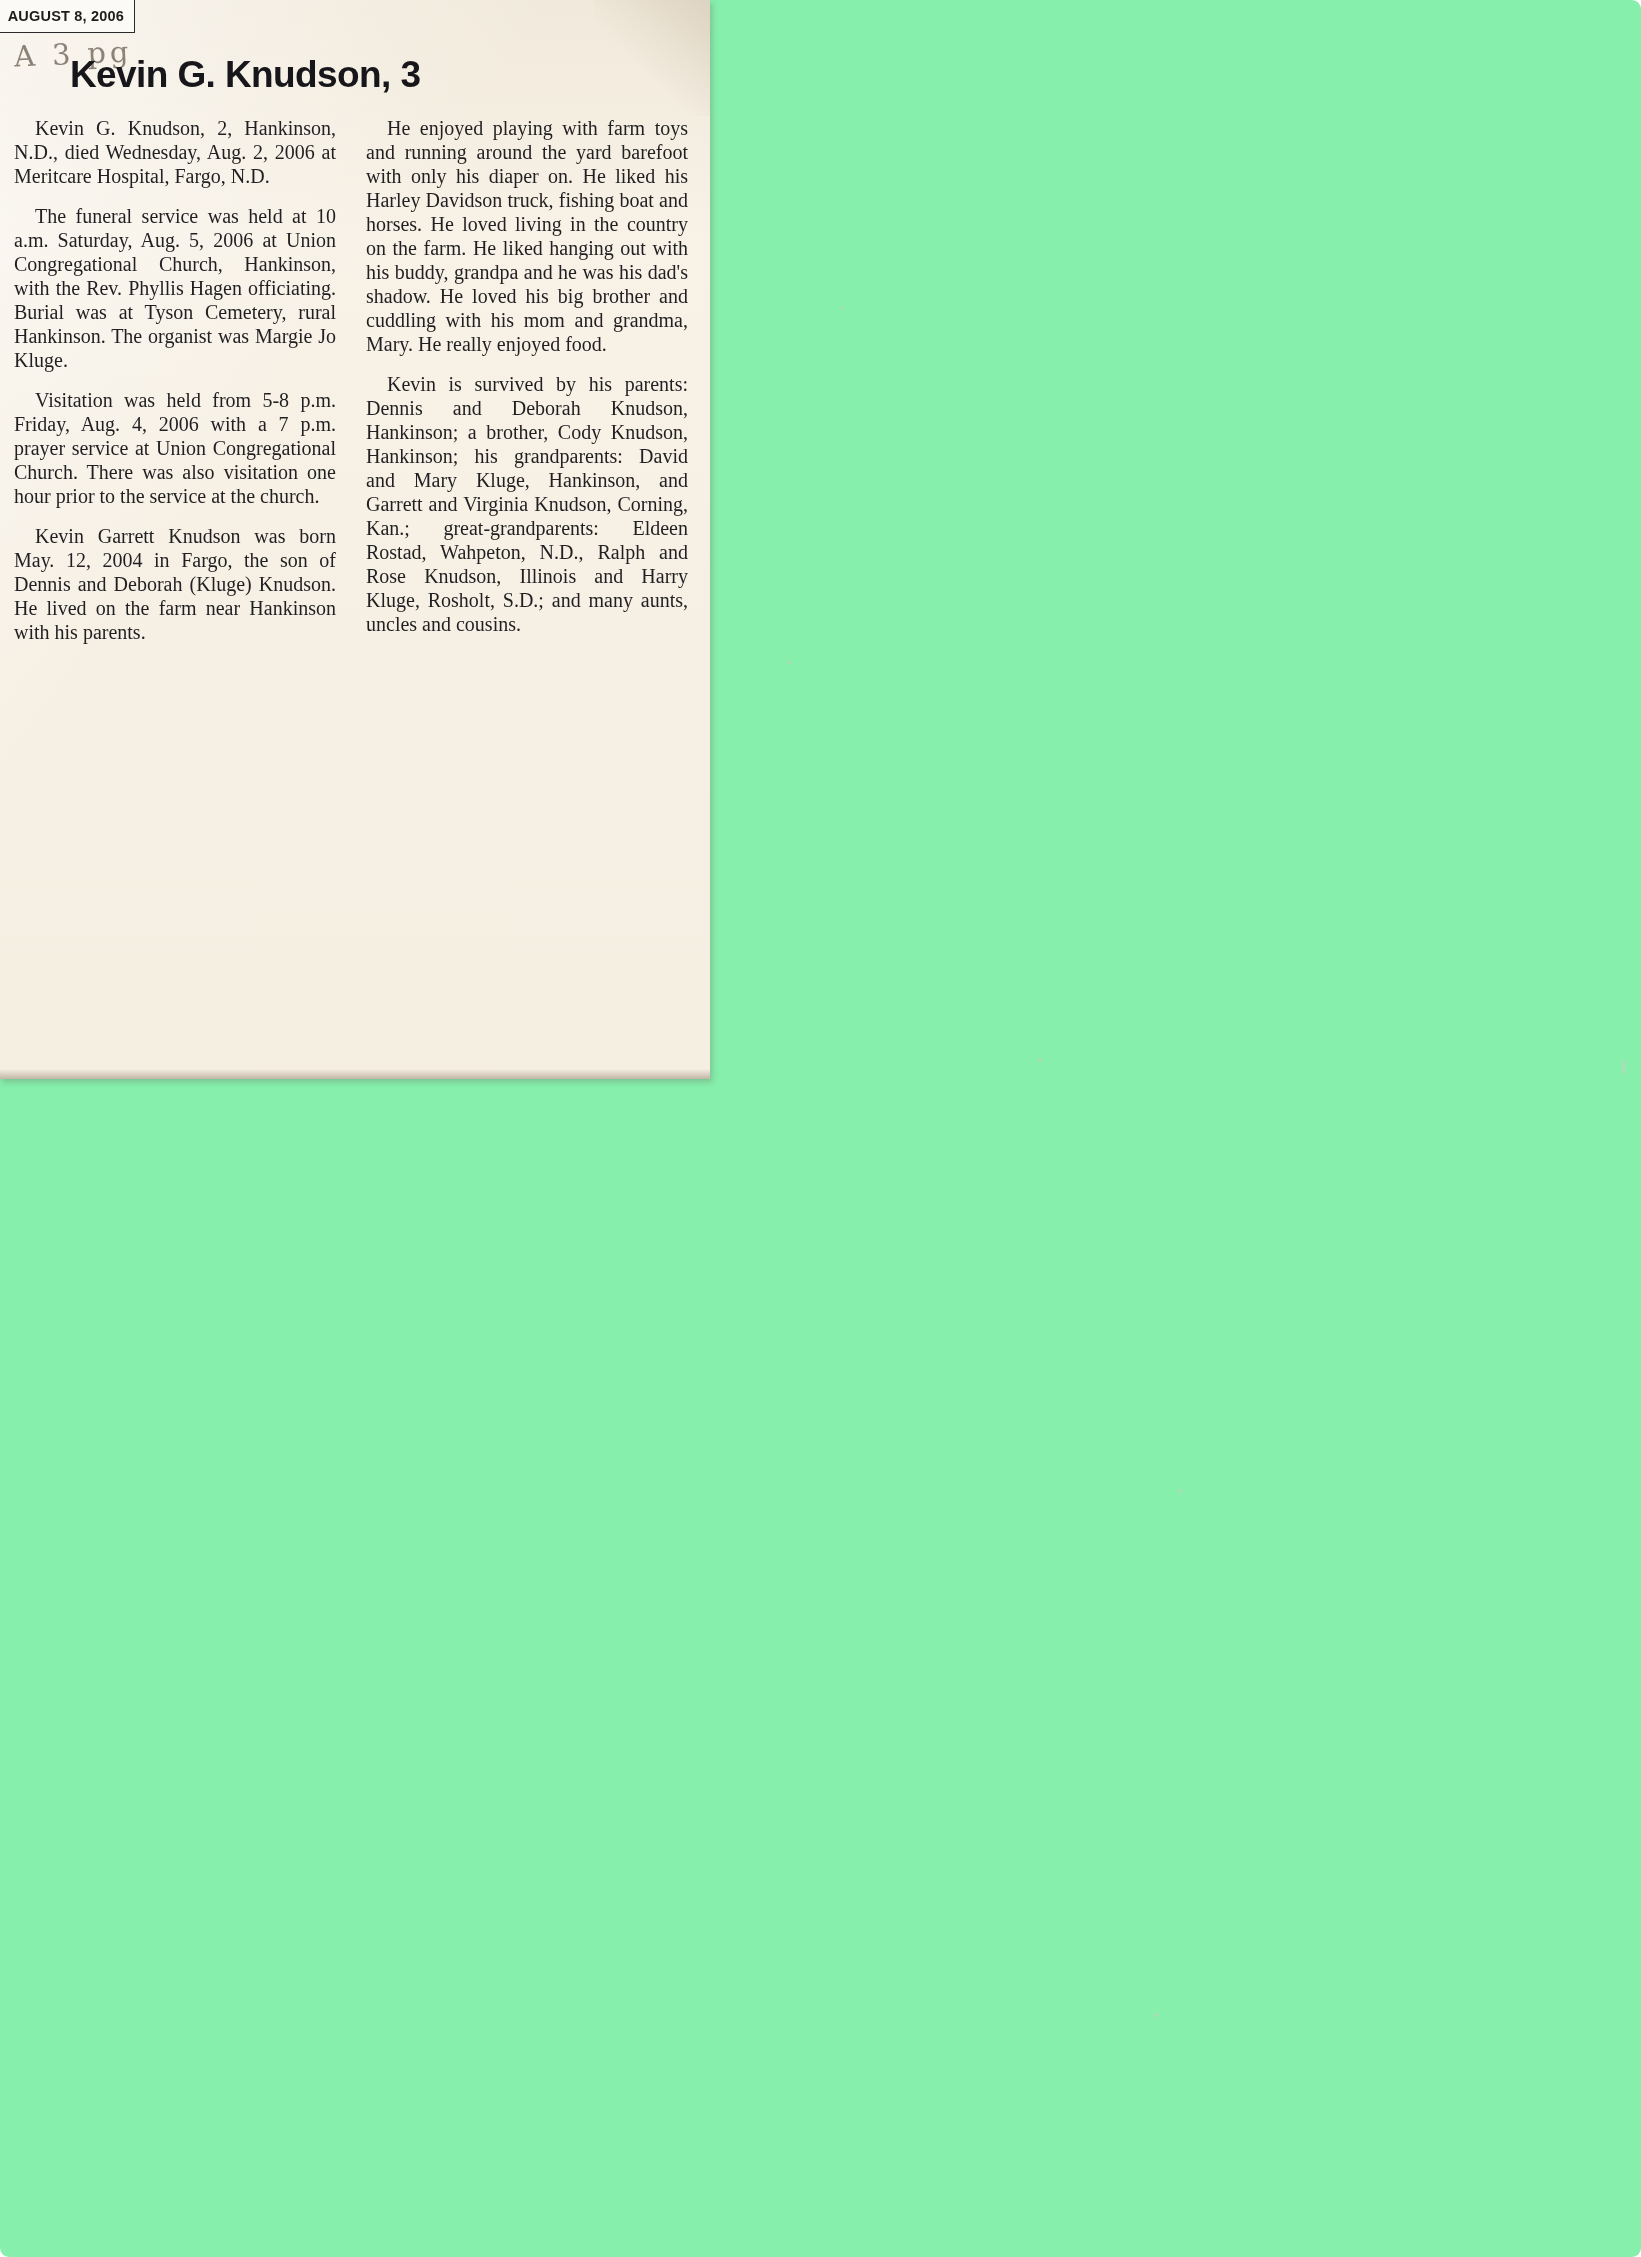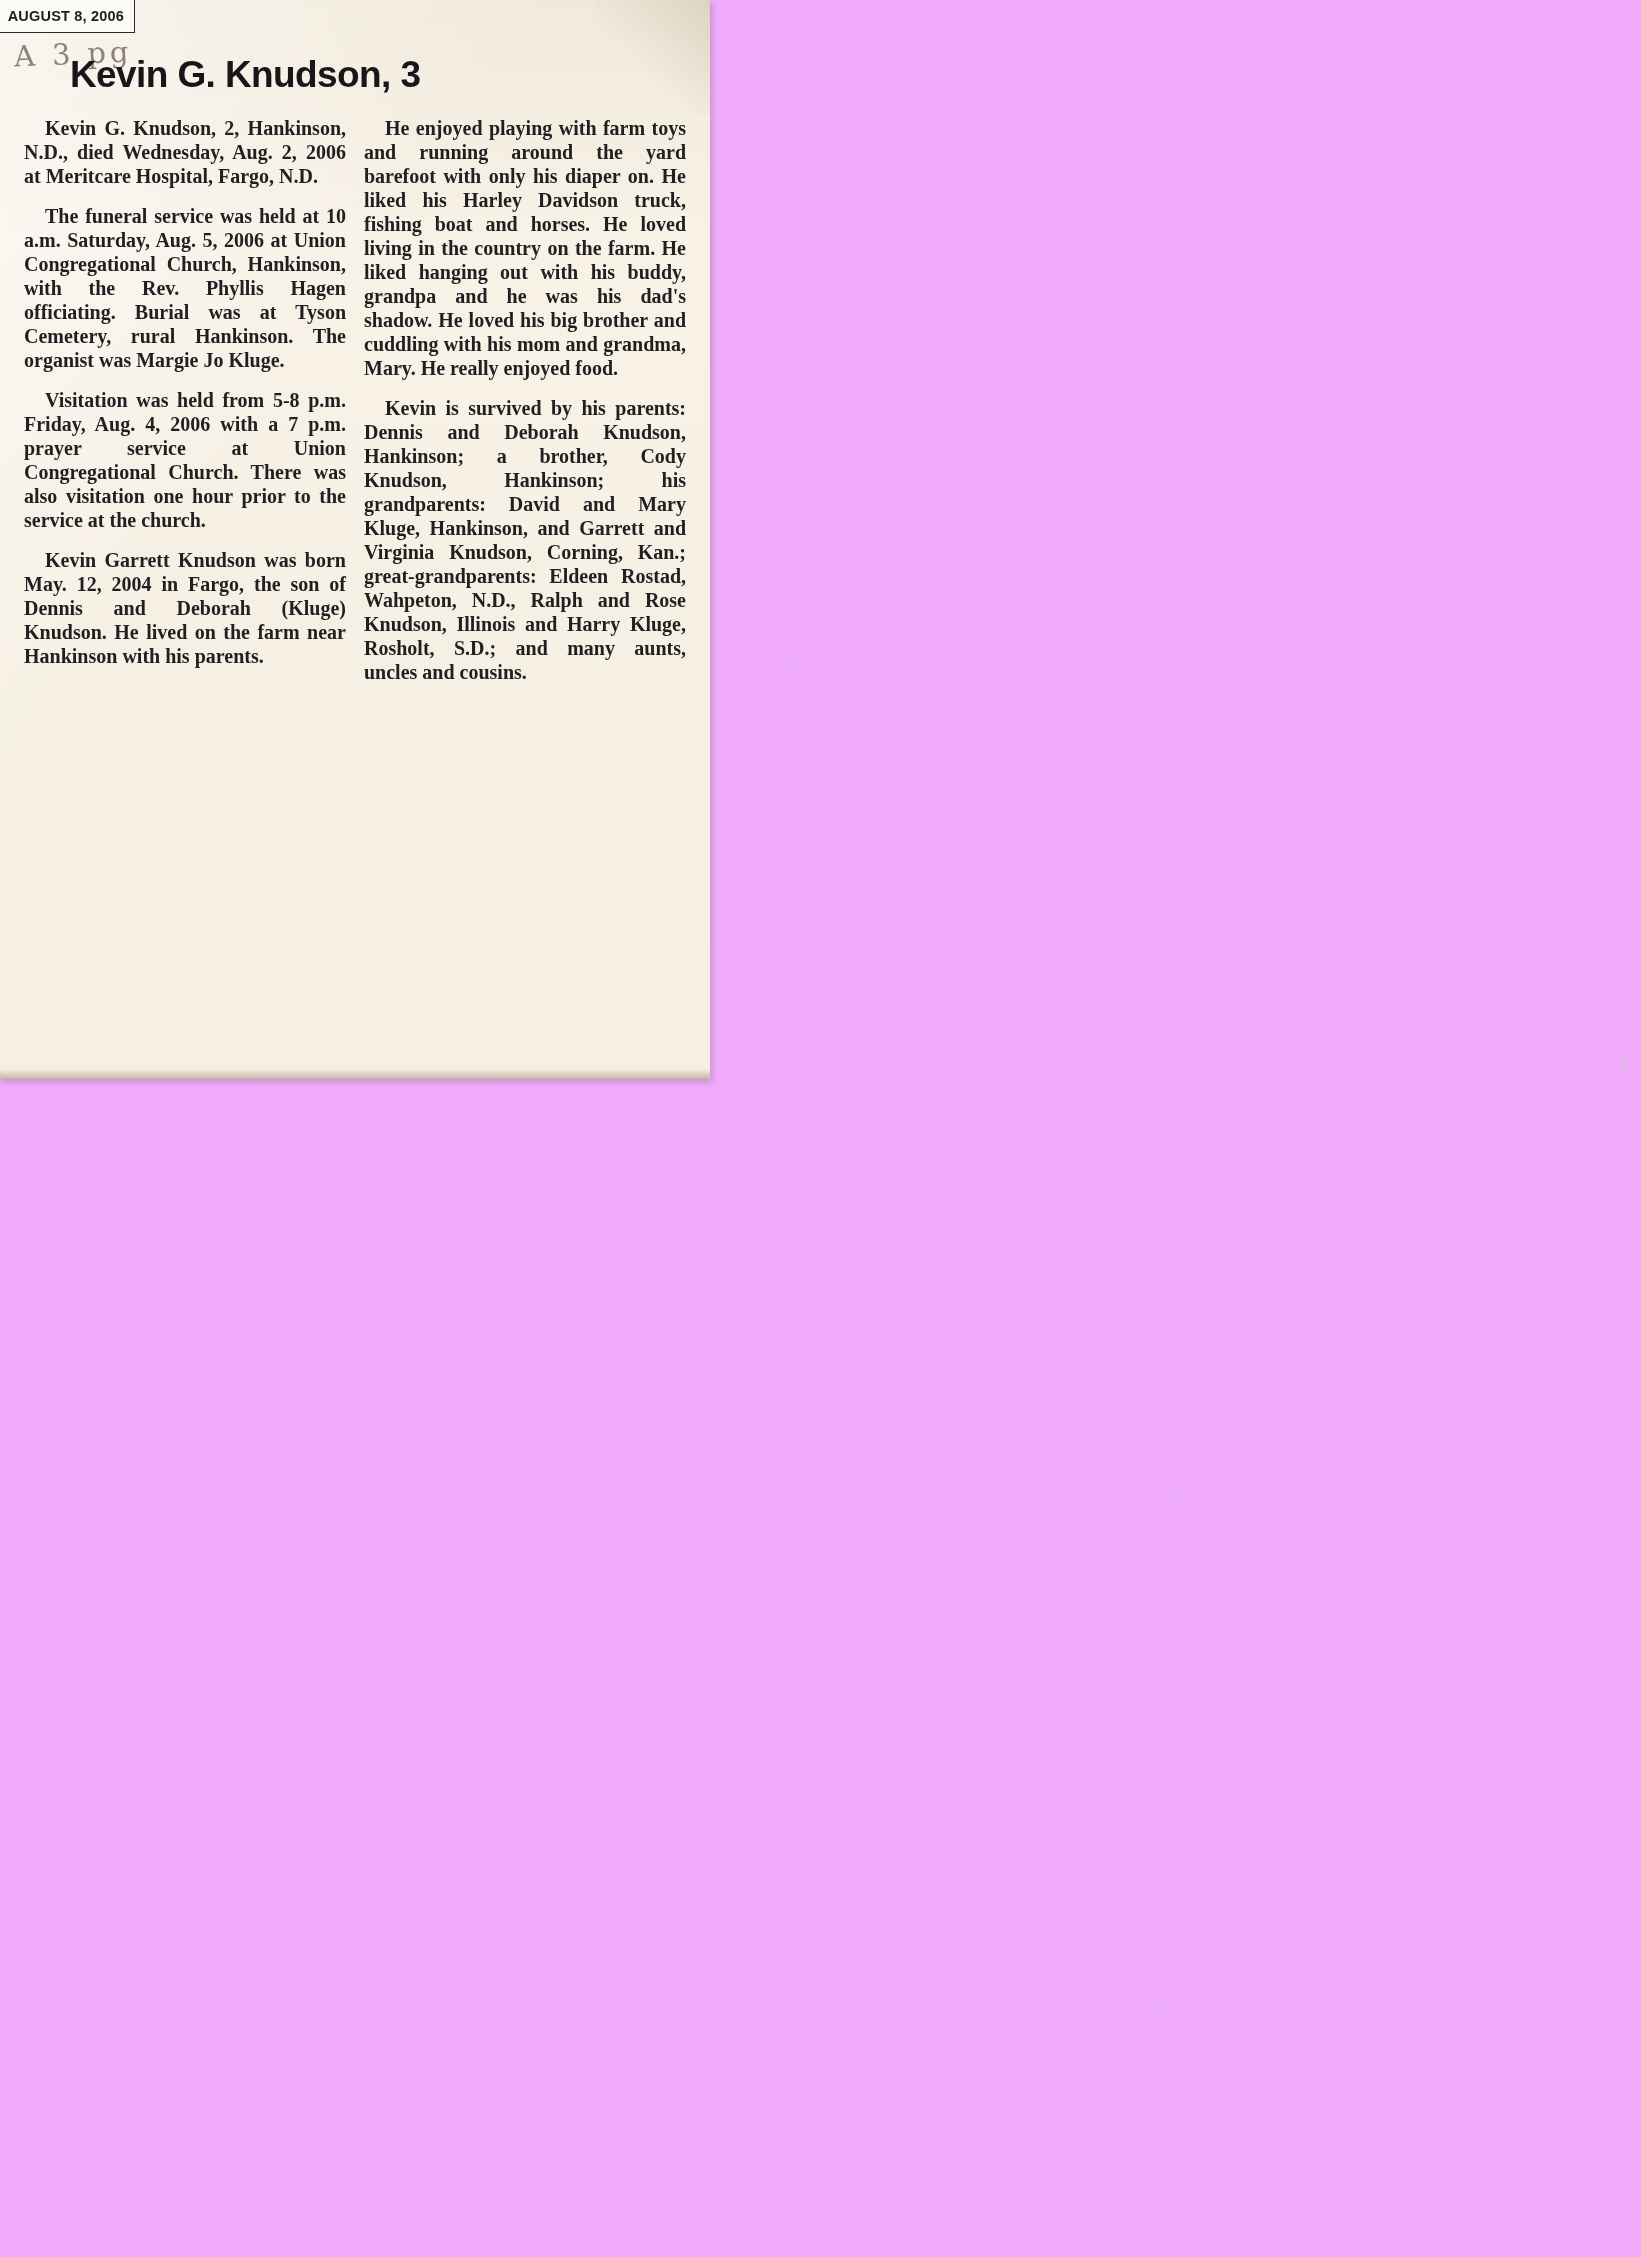--- a/index.html
+++ b/index.html
@@ -12,21 +12,22 @@
     height: 2257px;
     position: relative;
     font-family: "Liberation Serif", serif;
     overflow: hidden;
   }
 
   
   #page {
     position: absolute;
     inset: 0;
-    background: #f0abfc;
+    background: #86efac;
+    border-radius: 9px;
   }
 
   
   .speck {
     position: absolute;
     background: #cfcac2;
     border-radius: 50%;
     opacity: .55;
   }
 
@@ -106,26 +107,25 @@
     font-weight: 700;
     font-size: 37px;
     line-height: 1.05;
     letter-spacing: -0.6px;
     color: #17161a;
   }
 
   
   #columns {
     position: absolute;
-    left: 24px;
+    left: 14px;
     top: 116px;
     width: 686px;
     display: flex;
-    gap: 18px;
-    font-weight: bold;
+    gap: 30px;
   }
   .col {
     width: 322px;
   }
   .col p {
     margin: 0 0 0 0;
     text-indent: 21px;
     text-align: justify;
     font-family: "Liberation Serif", serif;
     font-size: 20px;

